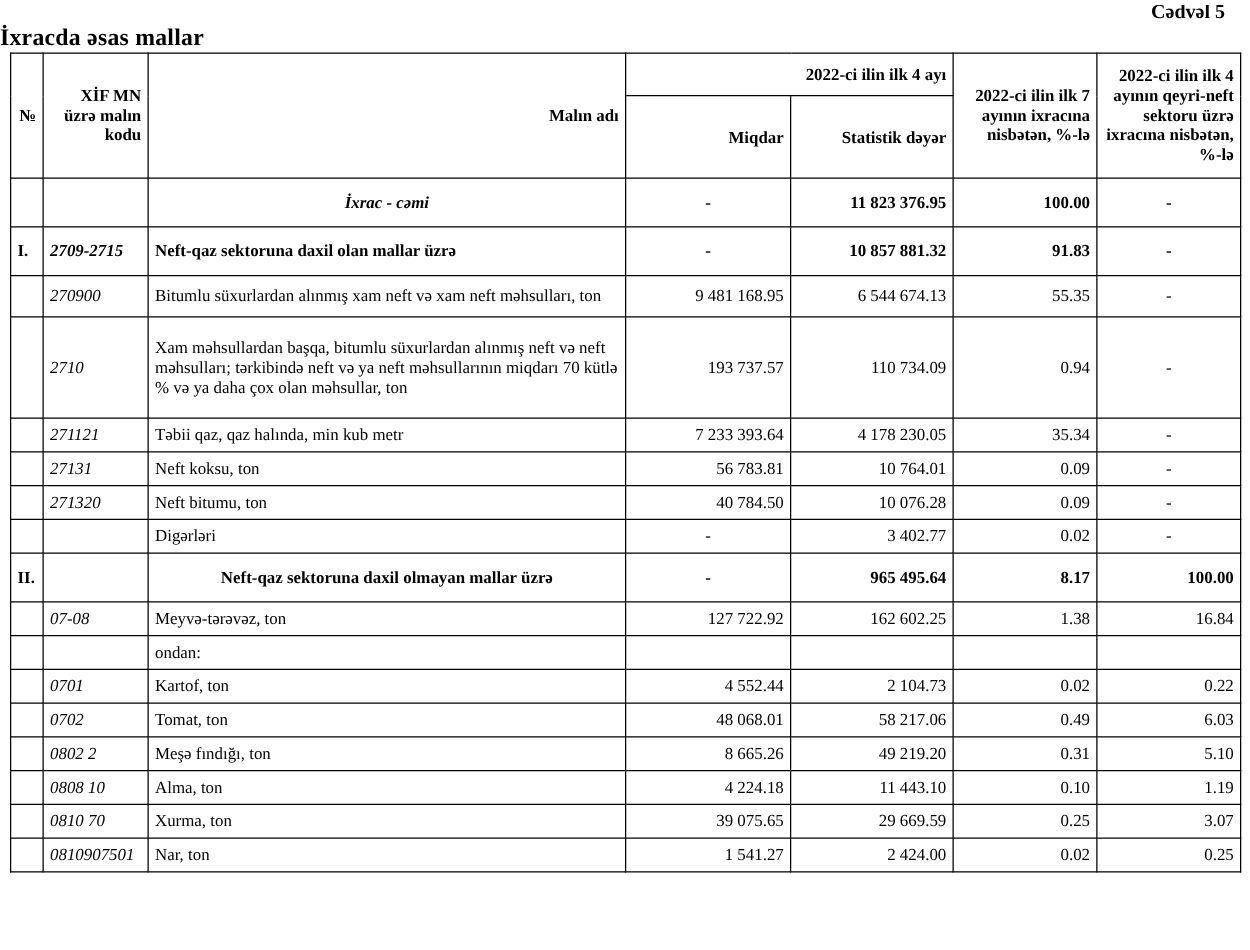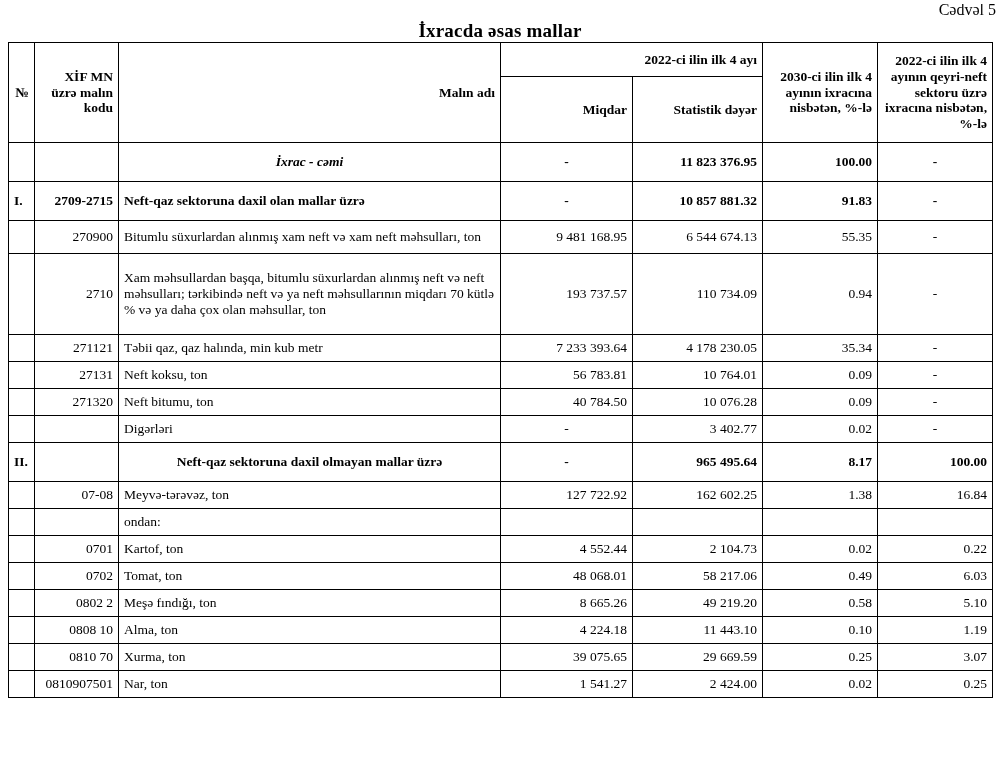--- a/index.html
+++ b/index.html
@@ -17,31 +17,30 @@
   }
   .page {
     position: relative;
     width: 1000px;
     height: 760px;
     box-sizing: border-box;
   }
   .corner-label {
     position: absolute;
     top: -10px;
-    right: 4px;
+    right: 20px;
     font-size: 16px;
-    font-weight: normal;
+    font-weight: bold;
     font-family: "Liberation Serif", serif;
     white-space: nowrap;
     overflow: hidden;
     height: 12px;
     line-height: 12px;
   }
   .doc-title {
-    text-align: center;
     font-size: 19px;
     font-weight: bold;
     margin: 14px 0 0 0;
     padding-top: 6px;
     letter-spacing: 0.2px;
   }
   .units {
     text-align: right;
     font-size: 13.5px;
     margin: 10px 8px 6px 0;
@@ -74,22 +73,23 @@
 
   .hdr-group { height: 34px; }
   .hdr-sub   { height: 66px; }
 
   td.c-no {
     text-align: left;
     font-weight: bold;
     padding-left: 4px;
   }
   td.c-code {
-    text-align: right;
+    text-align: left;
     padding-left: 6px;
+    font-style: italic;
   }
   td.c-name {
     text-align: left;
     padding-left: 8px;
   }
   td.c-num {
     text-align: right;
     padding-right: 8px;
   }
   tr.bold td {
@@ -125,21 +125,21 @@
       <col class="col-val">
       <col class="col-p1">
       <col class="col-p2">
     </colgroup>
     <thead>
       <tr class="hdr-group">
         <th rowspan="2">№</th>
         <th rowspan="2">XİF MN üzrə malın kodu</th>
         <th rowspan="2">Malın adı</th>
         <th colspan="2">2022-ci ilin ilk 4 ayı</th>
-        <th rowspan="2">2030-ci ilin ilk 4 ayının ixracına nisbətən, %-lə</th>
+        <th rowspan="2">2022-ci ilin ilk 7 ayının ixracına nisbətən, %-lə</th>
         <th rowspan="2">2022-ci ilin  ilk 4 ayının qeyri-neft sektoru üzrə ixracına nisbətən, %-lə</th>
       </tr>
       <tr class="hdr-sub">
         <th>Miqdar</th>
         <th>Statistik dəyər</th>
       </tr>
     </thead>
     <tbody id="tbody">
         <tr class="row-tall bold">
           <td class="c-no"></td>
@@ -257,21 +257,21 @@
           <td class="c-num">58 217.06</td>
           <td class="c-num">0.49</td>
           <td class="c-num">6.03</td>
         </tr>
         <tr class="row-norm">
           <td class="c-no"></td>
           <td class="c-code">0802 2</td>
           <td class="c-name indent1">Meşə fındığı, ton</td>
           <td class="c-num">8 665.26</td>
           <td class="c-num">49 219.20</td>
-          <td class="c-num">0.58</td>
+          <td class="c-num">0.31</td>
           <td class="c-num">5.10</td>
         </tr>
         <tr class="row-norm">
           <td class="c-no"></td>
           <td class="c-code">0808 10</td>
           <td class="c-name indent1">Alma, ton</td>
           <td class="c-num">4 224.18</td>
           <td class="c-num">11 443.10</td>
           <td class="c-num">0.10</td>
           <td class="c-num">1.19</td>

